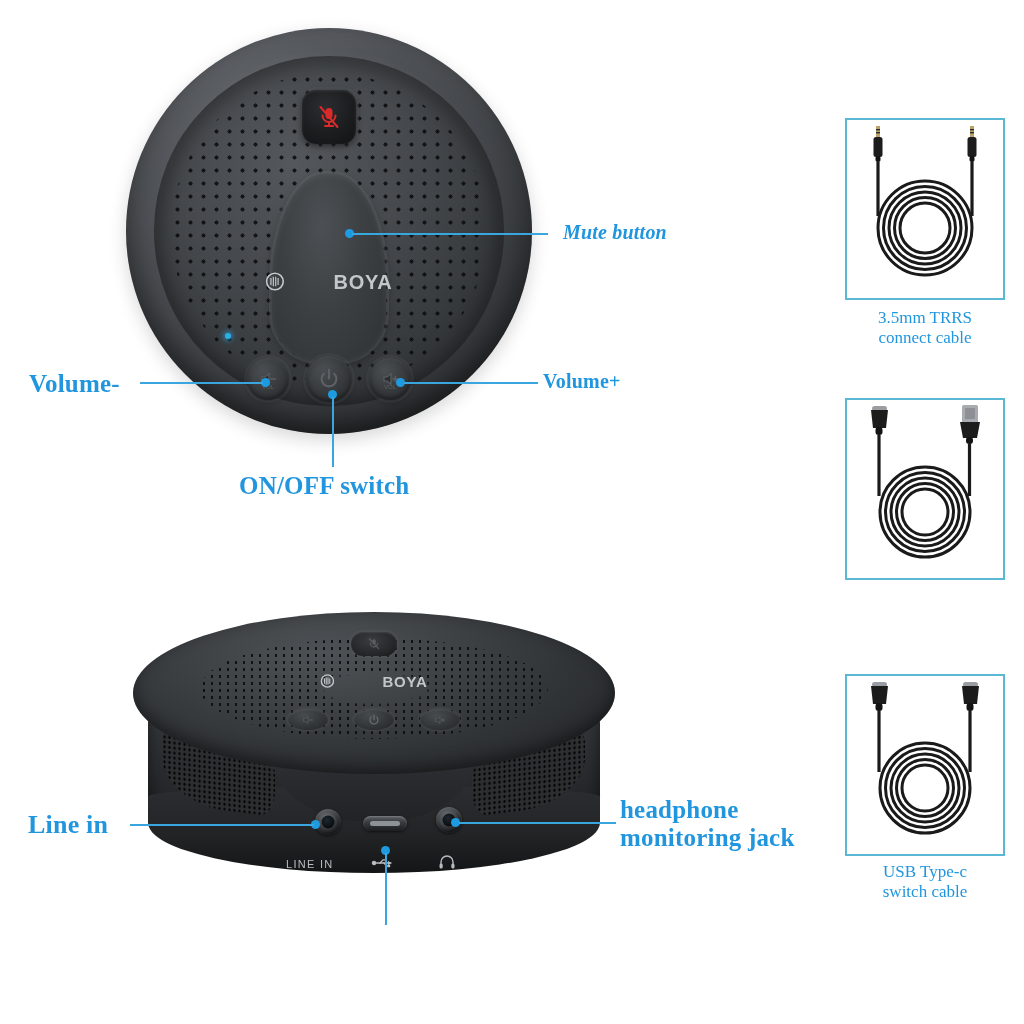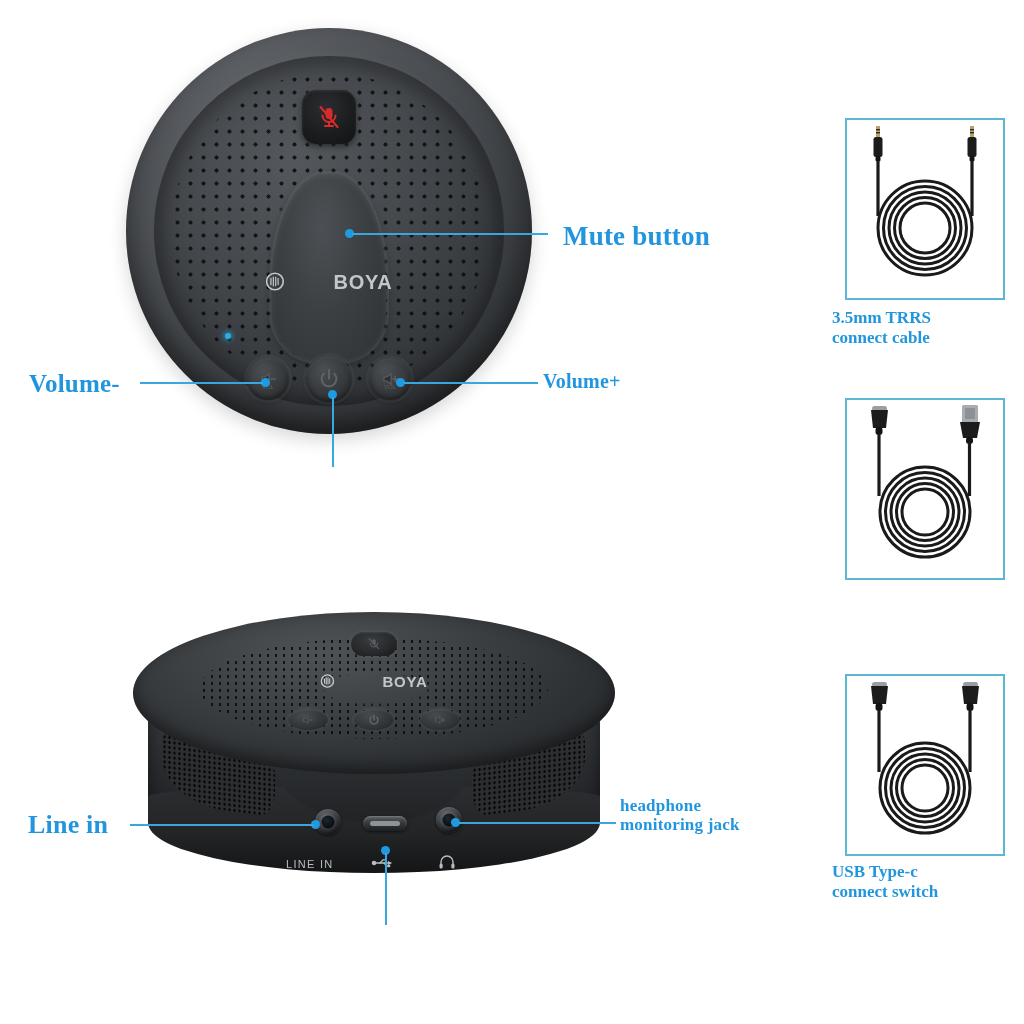--- a/index.html
+++ b/index.html
@@ -367,24 +367,24 @@
   
   .panel {
     position: absolute;
     border: 2px solid #5bb8d4;
     background: #ffffff;
     box-sizing: border-box;
   }
   .panel-caption {
     position: absolute;
     width: 186px;
-    text-align: left;
+    text-align: center;
     color: #2196de;
     font-family: "Liberation Serif", "DejaVu Serif", serif;
-    font-weight: bold;
+    font-weight: normal;
     font-size: 17px;
     line-height: 1.2;
     white-space: pre-line;
   }
   .cable-svg { display: block; }
 </style>
 </head>
 <body>
 
 <div class="stage">
@@ -451,32 +451,33 @@
             <line x1="17.25" y1="9.75" x2="17.25" y2="14.25"></line>
           </g>
           <text x="12" y="22" font-family="Liberation Sans, sans-serif" font-size="6" fill="#5a5e62" text-anchor="middle">VOL</text>
         </svg>
       </div>
     </div>
   </div>
 
   <div class="dot" style="left:345px; top:229px;"></div>
   <div class="leader leader-h" style="left:352px; top:233px; width:196px;"></div>
-  <div class="callout" style="left:563px; top:221px; font-size:27px;">Mute button</div>
+  <div class="callout" style="left:563px; top:221px; font-size:20px;font-style:italic;">Mute button</div>
 
   <div class="dot" style="left:261px; top:378px;"></div>
   <div class="leader leader-h" style="left:140px; top:382px; width:123px;"></div>
   <div class="callout" style="left:29px; top:370px; font-size:25px;">Volume-</div>
 
   <div class="dot" style="left:396px; top:378px;"></div>
   <div class="leader leader-h" style="left:404px; top:382px; width:134px;"></div>
   <div class="callout" style="left:543px; top:370px; font-size:20px;">Volume+</div>
 
   <div class="dot" style="left:328px; top:390px;"></div>
   <div class="leader leader-v" style="left:332px; top:397px; height:70px;"></div>
+  <div class="callout" style="left:239px; top:472px; font-size:25px;">ON/OFF switch</div>
 
   <div class="device-btm">
     <div class="db-side"></div>
     <div class="db-bottom-edge"></div>
     <div class="db-mesh left"></div>
     <div class="db-mesh right"></div>
     <div class="db-portbay"></div>
 
     <div class="jack" style="left:187px; top:197px;"></div>
     <div class="usbc" style="left:235px; top:204px;"></div>
@@ -551,21 +552,21 @@
       </div>
     </div>
   </div>
 
   <div class="dot" style="left:311px; top:820px;"></div>
   <div class="leader leader-h" style="left:130px; top:824px; width:184px;"></div>
   <div class="callout" style="left:28px; top:810px; font-size:26px;">Line in</div>
 
   <div class="dot" style="left:451px; top:818px;"></div>
   <div class="leader leader-h" style="left:459px; top:822px; width:157px;"></div>
-  <div class="callout" style="left:620px; top:796px; font-size:17px;">headphone
+  <div class="callout" style="left:620px; top:796px; font-size:25px;">headphone
 monitoring jack</div>
 
   <div class="dot" style="left:381px; top:846px;"></div>
   <div class="leader leader-v" style="left:385px; top:853px; height:72px;"></div>
 
   <div class="panel" style="left:845px; top:118px; width:160px; height:182px;">
     <svg class="cable-svg" width="156" height="178" viewBox="0 0 156 178">
 
       <g>
         <rect x="29" y="6" width="4" height="12" fill="#b9a36a"></rect>
@@ -648,15 +649,15 @@
       <g fill="none" stroke="#1a1a1a" stroke-width="3">
         <circle cx="78" cy="112" r="45"></circle>
         <circle cx="78" cy="112" r="39.5"></circle>
         <circle cx="78" cy="112" r="34"></circle>
         <circle cx="78" cy="112" r="28.5"></circle>
         <circle cx="78" cy="112" r="23"></circle>
       </g>
     </svg>
   </div>
   <div class="panel-caption" style="left:832px; top:862px;">USB Type-c
-connect switch</div>
+switch cable</div>
 
 </div>
 
 </body></html>

